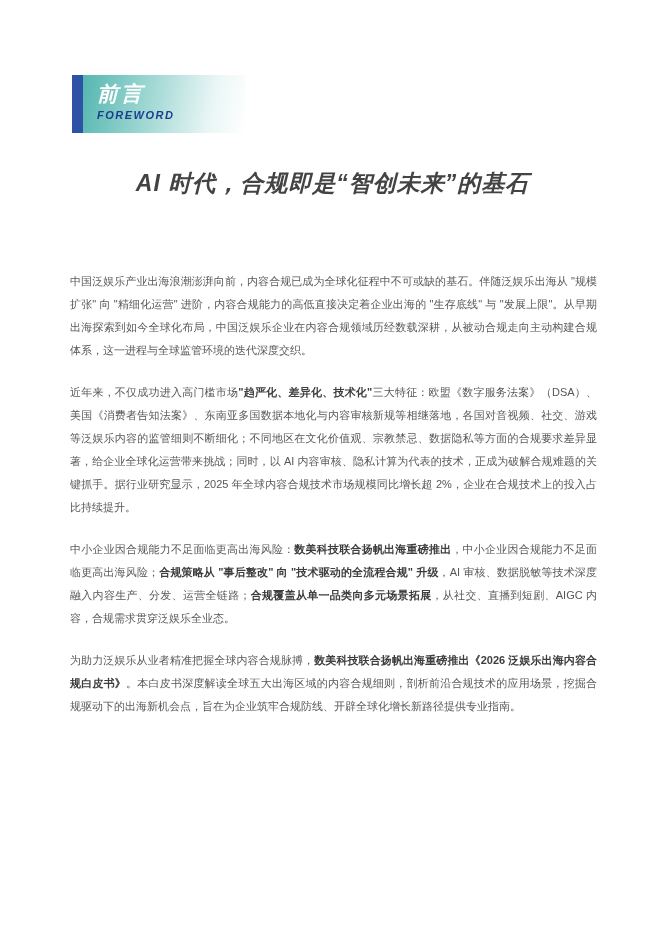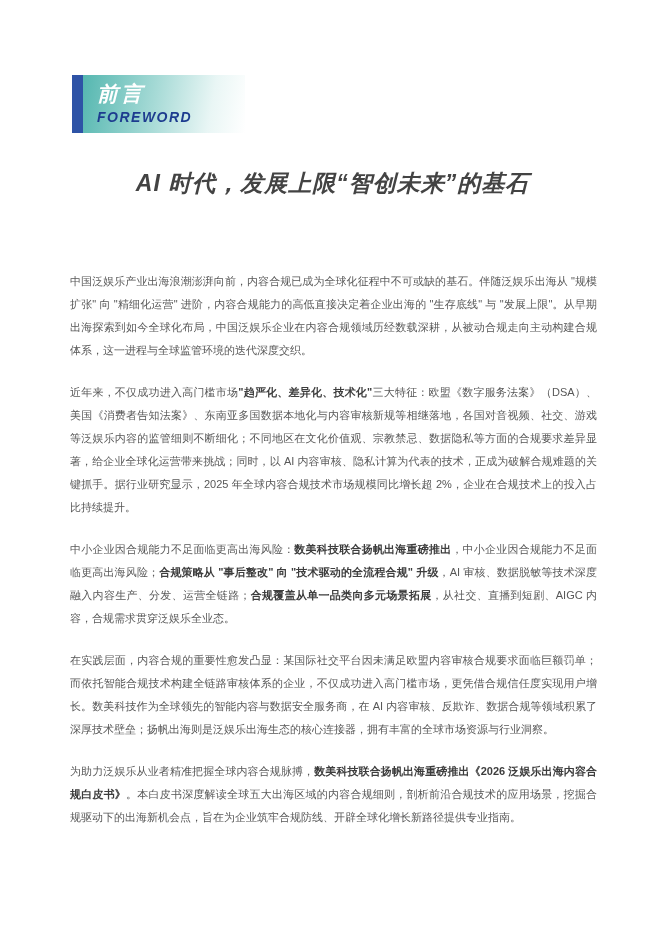--- a/index.html
+++ b/index.html
@@ -35,21 +35,21 @@
   }
   .banner-title {
     font-size: 21px;
     font-weight: 700;
     font-style: italic;
     color: #ffffff;
     letter-spacing: 3px;
     line-height: 24px;
   }
   .banner-subtitle {
-    font-size: 14px;
+    font-size: 11px;
     font-weight: 700;
     font-style: italic;
     color: #1d3c8f;
     letter-spacing: 1.5px;
     margin-top: 3px;
   }
 
   
   .doc-title {
     position: absolute;
@@ -88,23 +88,22 @@
 <div class="page">
 
   <div class="banner">
     <div class="banner-bar"></div>
     <div class="banner-grad">
       <div class="banner-title">前言</div>
       <div class="banner-subtitle">FOREWORD</div>
     </div>
   </div>
 
-  <h1 class="doc-title">AI 时代，发展上限“智创未来”的基石</h1>
+  <h1 class="doc-title">AI 时代，合规即是“智创未来”的基石</h1>
 
   <div class="body-text">
       <p class="para"><span class="seg">中国泛娱乐产业出海浪潮澎湃向前，内容合规已成为全球化征程中不可或缺的基石。伴随泛娱乐出海从 "规模扩张" 向 "精细化运营" 进阶，内容合规能力的高低直接决定着企业出海的 "生存底线" 与 "发展上限"。从早期出海探索到如今全球化布局，中国泛娱乐企业在内容合规领域历经数载深耕，从被动合规走向主动构建合规体系，这一进程与全球监管环境的迭代深度交织。</span></p>
       <p class="para"><span class="seg">近年来，不仅成功进入高门槛市场</span><span class="seg bold">"趋严化、差异化、技术化"</span><span class="seg">三大特征：欧盟《数字服务法案》（DSA）、美国《消费者告知法案》、东南亚多国数据本地化与内容审核新规等相继落地，各国对音视频、社交、游戏等泛娱乐内容的监管细则不断细化；不同地区在文化价值观、宗教禁忌、数据隐私等方面的合规要求差异显著，给企业全球化运营带来挑战；同时，以 AI 内容审核、隐私计算为代表的技术，正成为破解合规难题的关键抓手。据行业研究显示，2025 年全球内容合规技术市场规模同比增长超 2%，企业在合规技术上的投入占比持续提升。</span></p>
       <p class="para"><span class="seg">中小企业因合规能力不足面临更高出海风险：</span><span class="seg bold">数美科技联合扬帆出海重磅推出</span><span class="seg">，中小企业因合规能力不足面临更高出海风险；</span><span class="seg bold">合规策略从 "事后整改" 向 "技术驱动的全流程合规" 升级</span><span class="seg">，AI 审核、数据脱敏等技术深度融入内容生产、分发、运营全链路；</span><span class="seg bold">合规覆盖从单一品类向多元场景拓展</span><span class="seg">，从社交、直播到短剧、AIGC 内容，合规需求贯穿泛娱乐全业态。</span></p>
-      <p class="para"><span class="seg">在实践层面，内容合规的重要性愈发凸显：某国际社交平台因未满足欧盟内容审核合规要求面临巨额罚单；而依托智能合规技术构建全链路审核体系的企业，不仅成功进入高门槛市场，更凭借合规信任度实现用户增长。数美科技作为全球领先的智能内容与数据安全服务商，在 AI 内容审核、反欺诈、数据合规等领域积累了深厚技术壁垒；扬帆出海则是泛娱乐出海生态的核心连接器，拥有丰富的全球市场资源与行业洞察。</span></p>
       <p class="para"><span class="seg">为助力泛娱乐从业者精准把握全球内容合规脉搏，</span><span class="seg bold">数美科技联合扬帆出海重磅推出《2026 泛娱乐出海内容合规白皮书》</span><span class="seg">。本白皮书深度解读全球五大出海区域的内容合规细则，剖析前沿合规技术的应用场景，挖掘合规驱动下的出海新机会点，旨在为企业筑牢合规防线、开辟全球化增长新路径提供专业指南。</span></p>
     </div>
 
 </div>
 
 </body></html>

